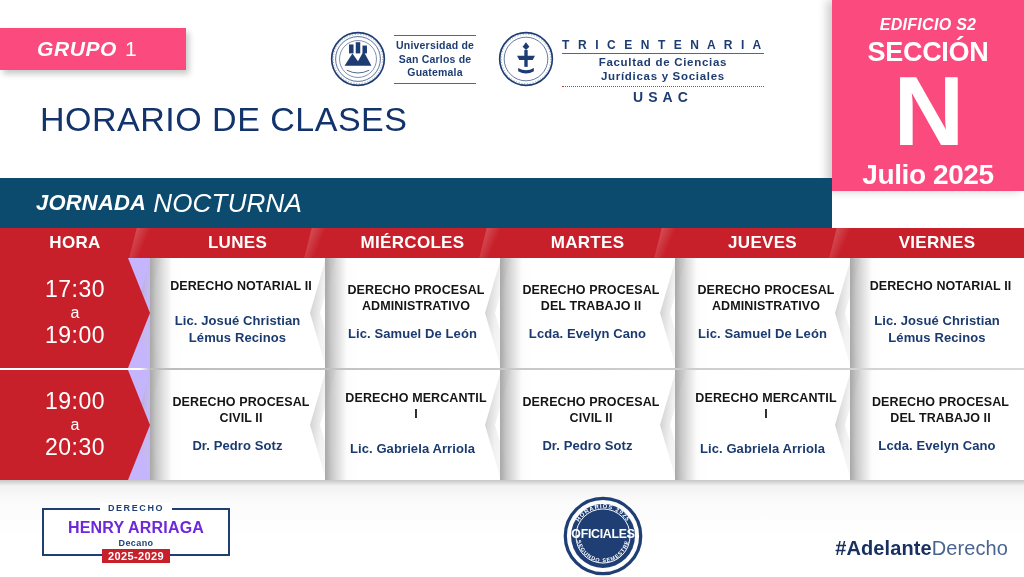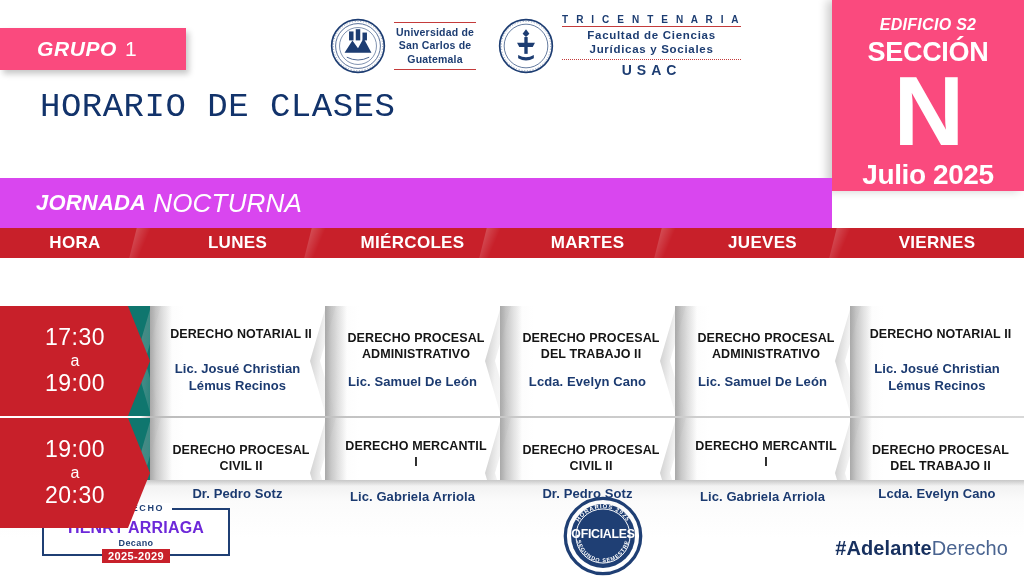--- a/index.html
+++ b/index.html
@@ -49,21 +49,21 @@
   }
   .grupo-badge .g-num {
     font-style: normal;
     font-weight: 400;
     font-size: 21px;
     margin-left: 8px;
   }
 
   .title-block {
     position: absolute;
-    left: 40px; top: 90px; font-family: Liberation Mono, monospace;
+    left: 40px; top: 102px;
   }
   .title-line1 {
     font-size: 34px;
     font-weight: 400;
     color: #12336b;
     letter-spacing: .5px;
     line-height: 1.05;
   }
   .title-line2 {
     font-size: 40px;
@@ -92,24 +92,25 @@
     line-height: 1.28;
     text-align: center;
     color: #1d3d72;
     border-top: 1.2px solid #c43b3b;
     border-bottom: 1.2px solid #c43b3b;
     padding: 3px 2px;
     letter-spacing: .2px;
   }
   .usac2 { text-align: center; }
   .tricent {
-    font-size: 10px;
+    font-size: 12px;
     font-weight: bold;
     letter-spacing: 2.6px;
     color: #1d3d72;
+    margin-top: 24px;
   }
   .facultad {
     font-size: 11.5px;
     font-weight: bold;
     color: #1d3d72;
     letter-spacing: .7px;
     line-height: 1.25;
     border-top: 1.1px solid #c43b3b;
     border-bottom: 1.1px dotted #c43b3b;
     padding: 1px 0 2px;
@@ -163,21 +164,21 @@
     letter-spacing: -0.4px;
     margin-top: 2px;
   }
 
   
   .jornada-bar {
     position: absolute;
     left: 0; top: 178px;
     width: 832px;
     height: 50px;
-    background: #d946ef;
+    background: #0c4a6e;
     display: flex;
     align-items: center;
     padding-left: 36px;
   }
   .jornada-bold {
     font-size: 22px;
     font-weight: bold;
     font-style: italic;
     color: #ffffff;
     letter-spacing: .2px;
@@ -223,22 +224,21 @@
     width: 18px; height: 30px;
     background: linear-gradient(100deg, rgba(255,255,255,0.20) 0%, rgba(255,255,255,0.0) 62%);
     transform: skewX(-14deg);
     pointer-events: none;
   }
 
   
   .body-rows {
     position: relative;
     height: 222px;
-    background: #0f766e;
-    margin-top: 48px;
+    background: #c4b5fd;
   }
   .sched-row {
     position: relative;
     height: 110px;
     display: flex;
   }
   .sched-row.row2 { margin-top: 2px; }
 
   .time-cell {
     position: relative;

